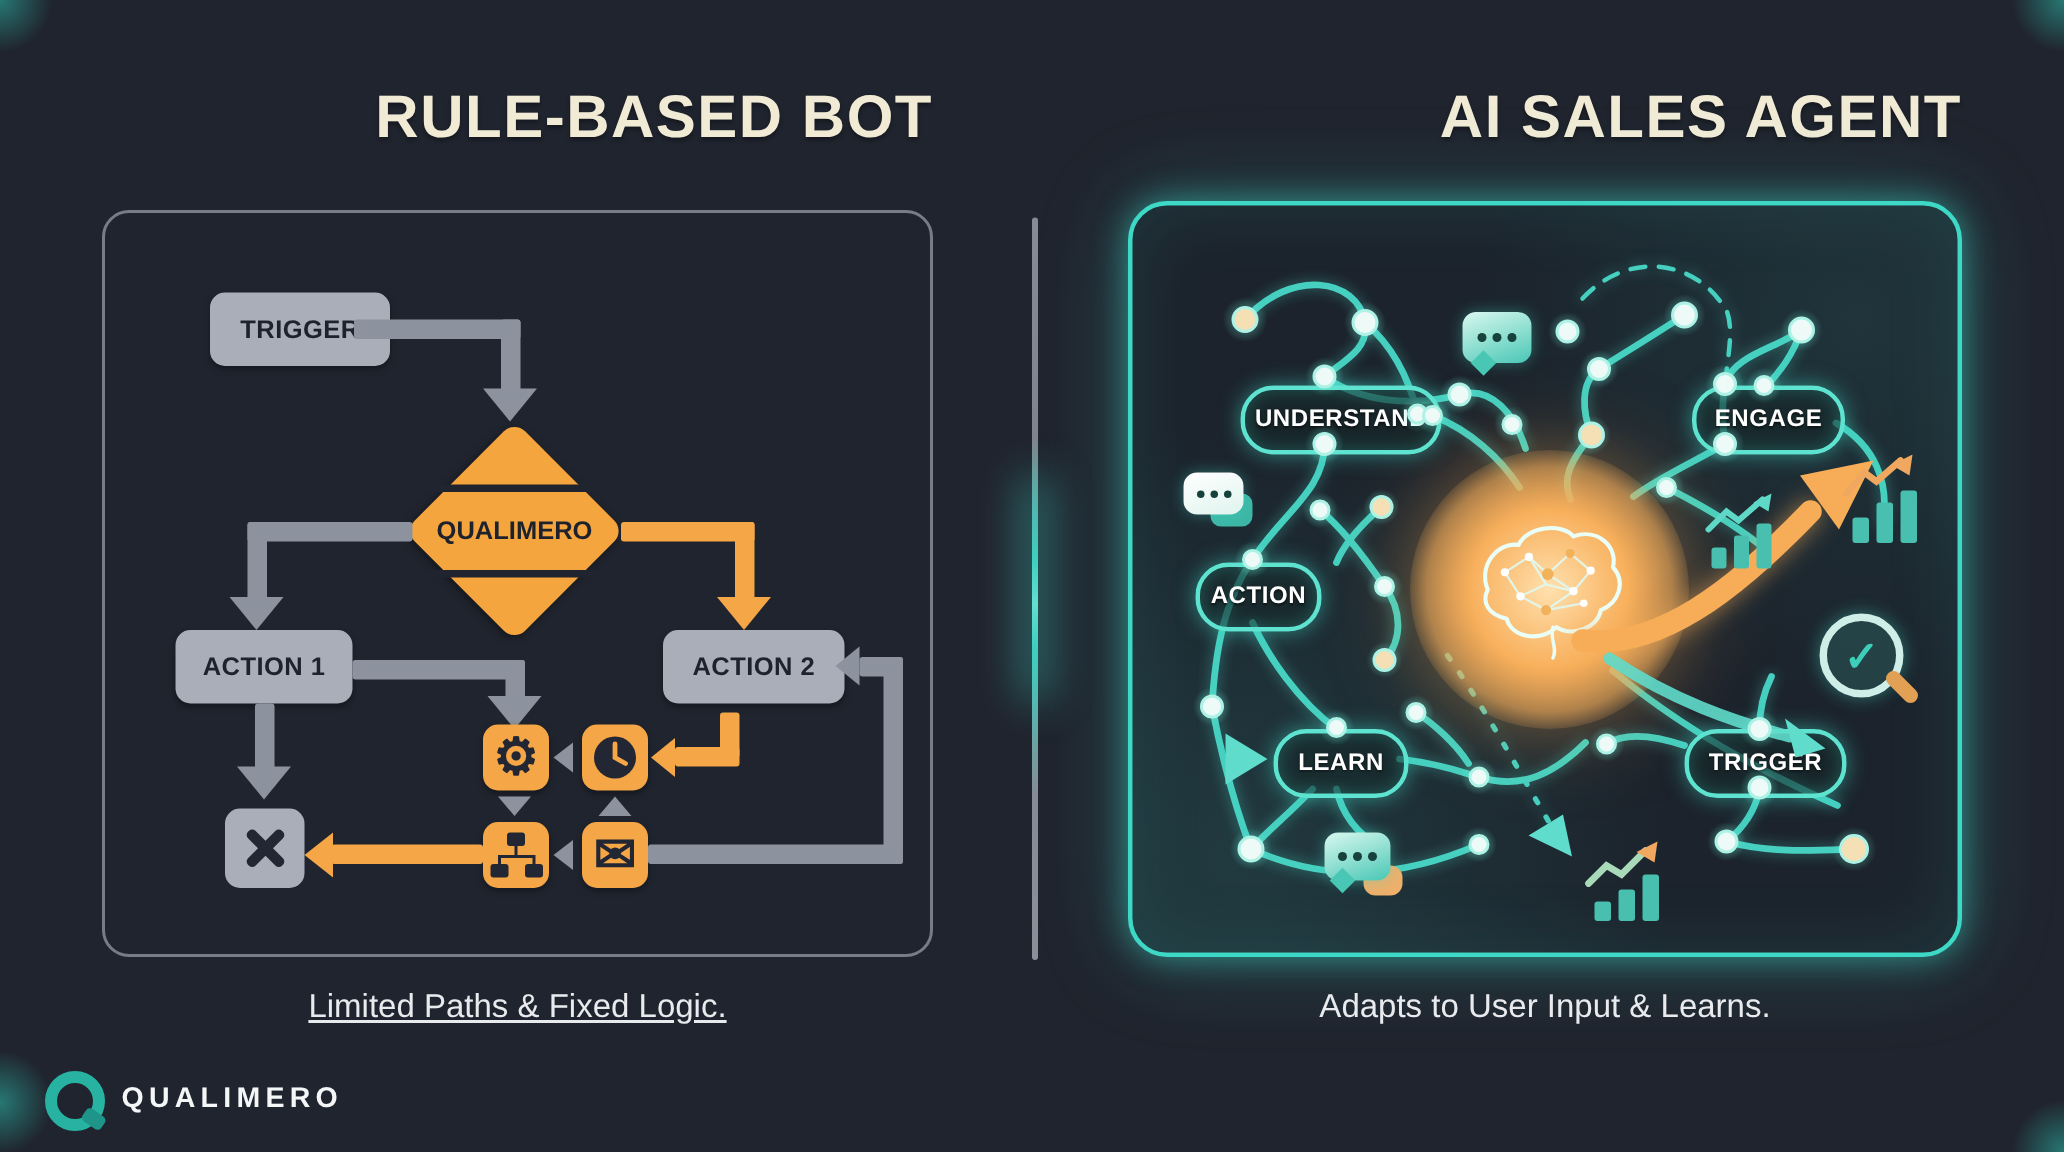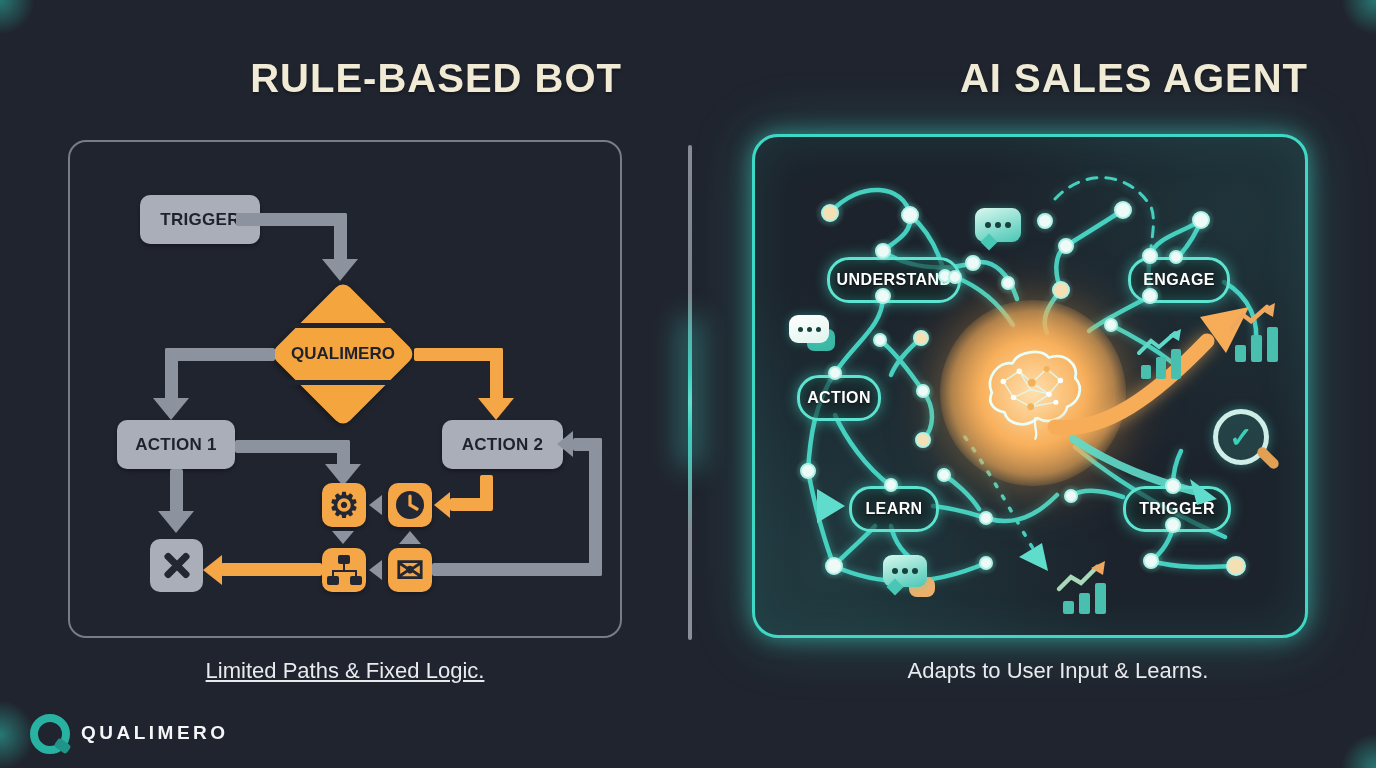--- a/index.html
+++ b/index.html
@@ -5,21 +5,21 @@
   html,body{margin:0;padding:0;background:#14171e;}
   .canvas{position:relative;width:1376px;height:768px;background:#20242e;overflow:hidden;
           font-family:"Liberation Sans",sans-serif;}
   
   .title{position:absolute;top:56px;text-align:right;font-size:40px;font-weight:800;
          letter-spacing:1px;color:#f1ebd6;text-shadow:0 2px 3px rgba(0,0,0,.35);}
   .title.left{left:68px;width:554px;}
   .title.right{left:752px;width:556px;}
   .caption{position:absolute;top:658px;text-align:center;font-size:22px;color:#e9eaee;}
   .caption.left{left:68px;width:554px;text-decoration:underline;}
-  .caption.right{left:780px;width:556px;text-align:center;}
+  .caption.right{left:752px;width:556px;text-align:center;}
   
   .divider{position:absolute;left:688px;top:145px;width:4px;height:495px;border-radius:2px;
     background:linear-gradient(to bottom,#868c95 0%,#7f858e 30%,#3fd0c0 46%,#6fe5d5 52%,#3fd0c0 58%,#868c95 78%,#8a8f98 100%);}
   .divider::after{content:"";position:absolute;left:-8px;top:35%;width:20px;height:30%;
     background:rgba(63,208,192,.45);filter:blur(14px);}
   
   .corner{position:absolute;width:70px;height:70px;pointer-events:none;
     background:radial-gradient(circle,rgba(45,190,172,.55),rgba(45,190,172,0) 70%);}
   
   .left-panel{position:absolute;left:68px;top:140px;width:554px;height:498px;

